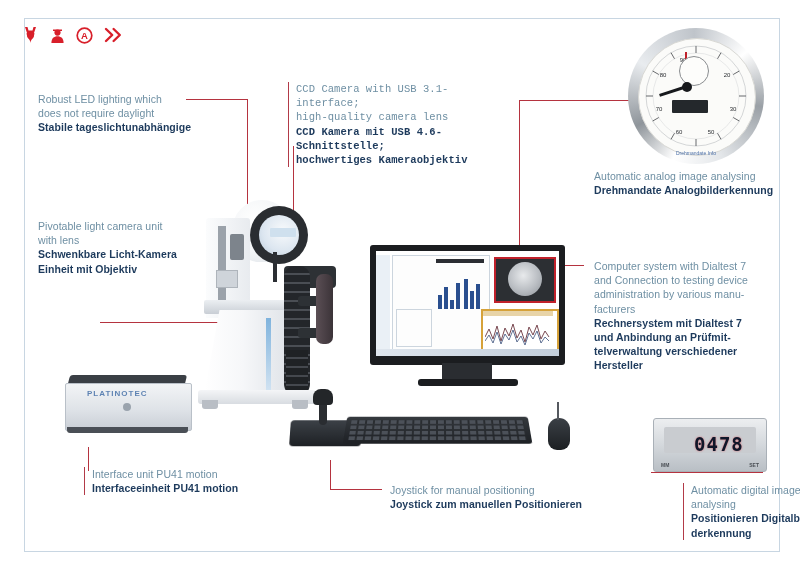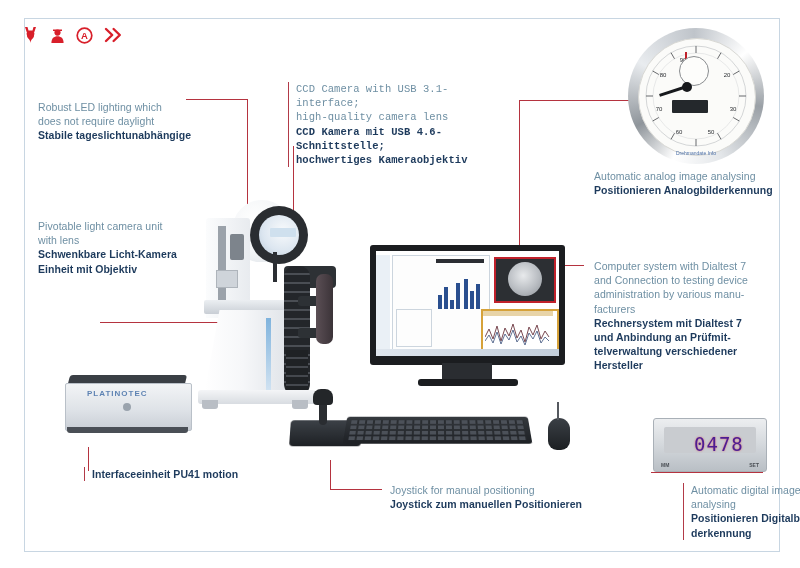--- a/index.html
+++ b/index.html
@@ -103,21 +103,21 @@
   .gauge .sub{position:absolute;left:51px;top:28px;width:28px;height:28px;border-radius:50%;border:1px solid #8a8d90;background:#fdfdfb;}
   .gauge .hub{position:absolute;left:54px;top:54px;width:10px;height:10px;border-radius:50%;background:#17191c;}
   .gauge .needle{position:absolute;left:30px;top:56px;width:32px;height:3px;background:#17191c;transform-origin:100% 50%;transform:rotate(-18deg);}
   .gauge .redn{position:absolute;left:57px;top:24px;width:1.5px;height:34px;background:#c0212b;}
   .gauge .blogo{position:absolute;left:44px;top:72px;width:36px;height:13px;background:#24282c;border-radius:1px;}
   .gauge .cap{position:absolute;left:0;top:122px;width:136px;text-align:center;font-size:5px;color:#4b6fa8;}
 
   
   .digi{position:absolute;left:653px;top:418px;width:112px;height:52px;background:linear-gradient(180deg,#eceef0 0%,#d5d9dd 48%,#b9bfc5 100%);border:1px solid #a9b0b7;border-radius:3px;}
   .digi .lcd{position:absolute;left:10px;top:8px;width:92px;height:26px;background:#c9ccd0;border-radius:2px;}
-  .digi .num{position:absolute;left:30px;top:6px;font-family:"DejaVu Sans Mono",monospace;font-size:19px;font-weight:normal;color:#4c1d95;letter-spacing:1px;text-shadow:0 0 2px rgba(232,32,42,.6);}
+  .digi .num{position:absolute;left:30px;top:6px;font-family:"DejaVu Sans Mono",monospace;font-size:19px;font-weight:bold;color:#0f172a;letter-spacing:1px;text-shadow:0 0 2px rgba(232,32,42,.6);}
   .digi .sl{position:absolute;left:7px;bottom:3px;font-size:5px;color:#4a4f55;font-weight:bold;}
   .digi .sr{position:absolute;right:7px;bottom:3px;font-size:5px;color:#4a4f55;font-weight:bold;}
 </style>
 </head>
 <body>
 
 <div class="page">
   <div class="frame-shadow"></div>
   <div class="frame"></div>
 
@@ -299,21 +299,21 @@
   </div>
 
   <div class="digi">
     <div class="lcd">
       <span class="num">0478</span>
     </div>
     <span class="sl">MM</span>
     <span class="sr">SET</span>
   </div>
 
-  <div class="callout" style="left:38px;top:100px;width:180px;">
+  <div class="callout" style="left:38px;top:92px;width:180px;">
     <div class="en">Robust LED lighting which</div>
     <div class="en">does not require daylight</div>
     <div class="de">Stabile tageslichtunabhängige</div>
   </div>
 
   <div class="callout" style="left:38px;top:219px;width:180px;">
     <div class="en">Pivotable light camera unit</div>
     <div class="en">with lens</div>
     <div class="de">Schwenkbare Licht-Kamera</div>
     <div class="de">Einheit mit Objektiv</div>
@@ -321,35 +321,36 @@
 
   <div class="callout bar" style="left:288px;top:82px;width:215px;font-family:Liberation Mono, monospace;">
     <div class="en">CCD Camera with USB 3.1-interface;</div>
     <div class="en">high-quality camera lens</div>
     <div class="de">CCD Kamera mit USB 4.6-Schnittstelle;</div>
     <div class="de">hochwertiges Kameraobjektiv</div>
   </div>
 
   <div class="callout" style="left:594px;top:169px;width:200px;">
     <div class="en">Automatic analog image analysing</div>
-    <div class="de">Positionieren Analogbilderkennung</div>
+    <div class="de">Drehmandate Analogbilderkennung</div>
   </div>
 
   <div class="callout" style="left:594px;top:259px;width:200px;">
     <div class="en">Computer system with Dialtest 7</div>
     <div class="en">and Connection to testing device</div>
     <div class="en">administration by various manu-</div>
     <div class="en">facturers</div>
     <div class="de">Rechnersystem mit Dialtest 7</div>
     <div class="de">und Anbindung an Prüfmit-</div>
     <div class="de">telverwaltung verschiedener</div>
     <div class="de">Hersteller</div>
   </div>
 
   <div class="callout bar" style="left:84px;top:467px;width:200px;">
+    <div class="en">Interface unit PU41 motion</div>
     <div class="de">Interfaceeinheit PU41 motion</div>
   </div>
 
   <div class="callout" style="left:390px;top:483px;width:230px;">
     <div class="en">Joystick for manual positioning</div>
     <div class="de">Joystick zum manuellen Positionieren</div>
   </div>
 
   <div class="callout bar" style="left:651px;top:483px;width:140px;margin-left:32px;">
     <div class="en">Automatic digital image</div>

